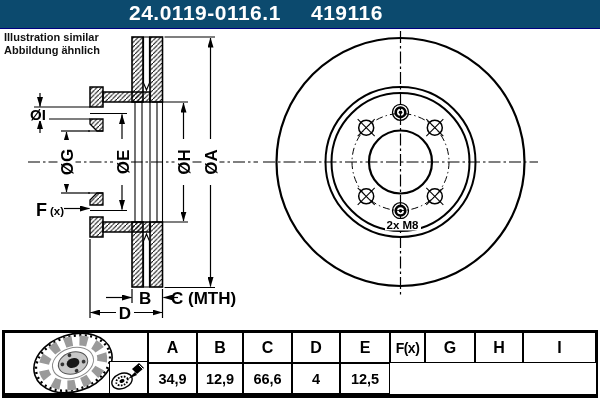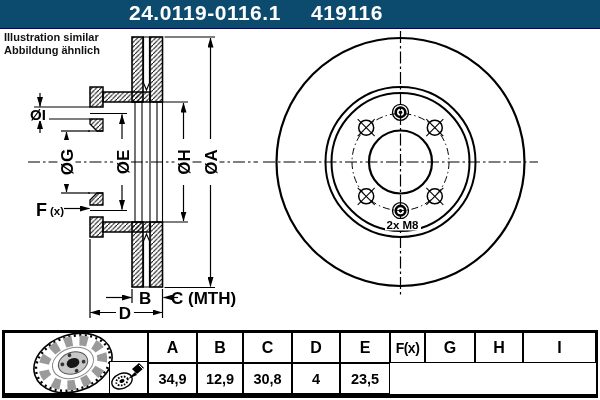--- a/index.html
+++ b/index.html
@@ -208,18 +208,18 @@
     <div class="cell hd">C</div>
     <div class="cell hd">D</div>
     <div class="cell hd">E</div>
     <div class="cell hd fx">F(x)</div>
     <div class="cell hd">G</div>
     <div class="cell hd">H</div>
     <div class="cell hd">I</div>
 
     <div class="cell val">34,9</div>
     <div class="cell val">12,9</div>
-    <div class="cell val">30,8</div>
+    <div class="cell val">66,6</div>
     <div class="cell val">4</div>
-    <div class="cell val">23,5</div>
+    <div class="cell val">12,5</div>
   </div>
 
 </div>
 
 </body></html>

